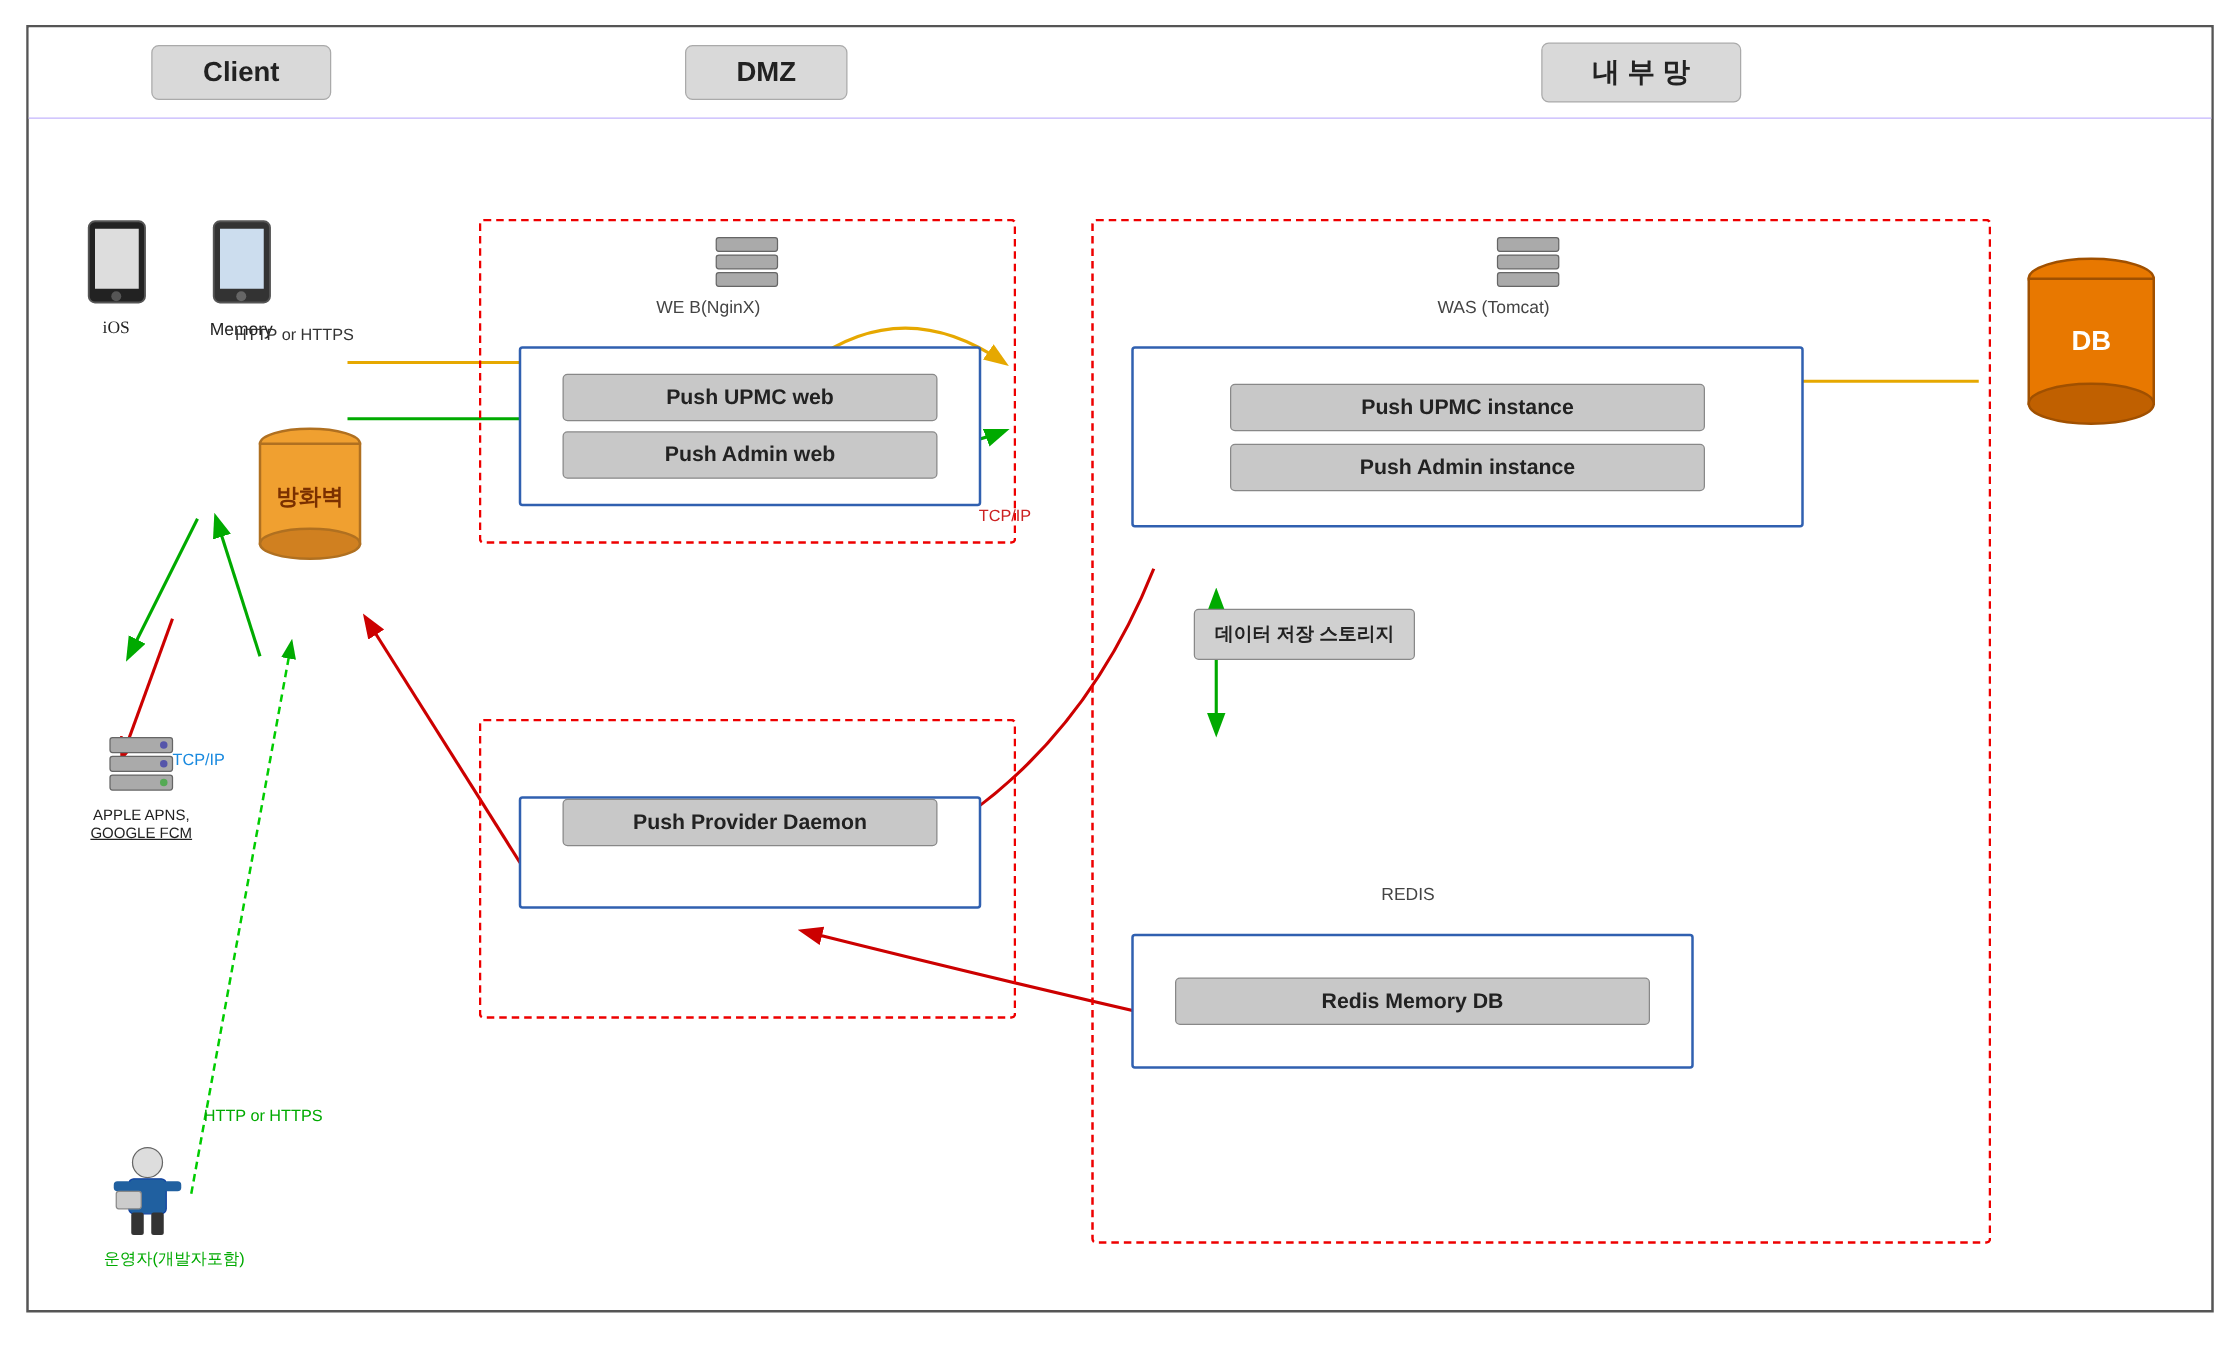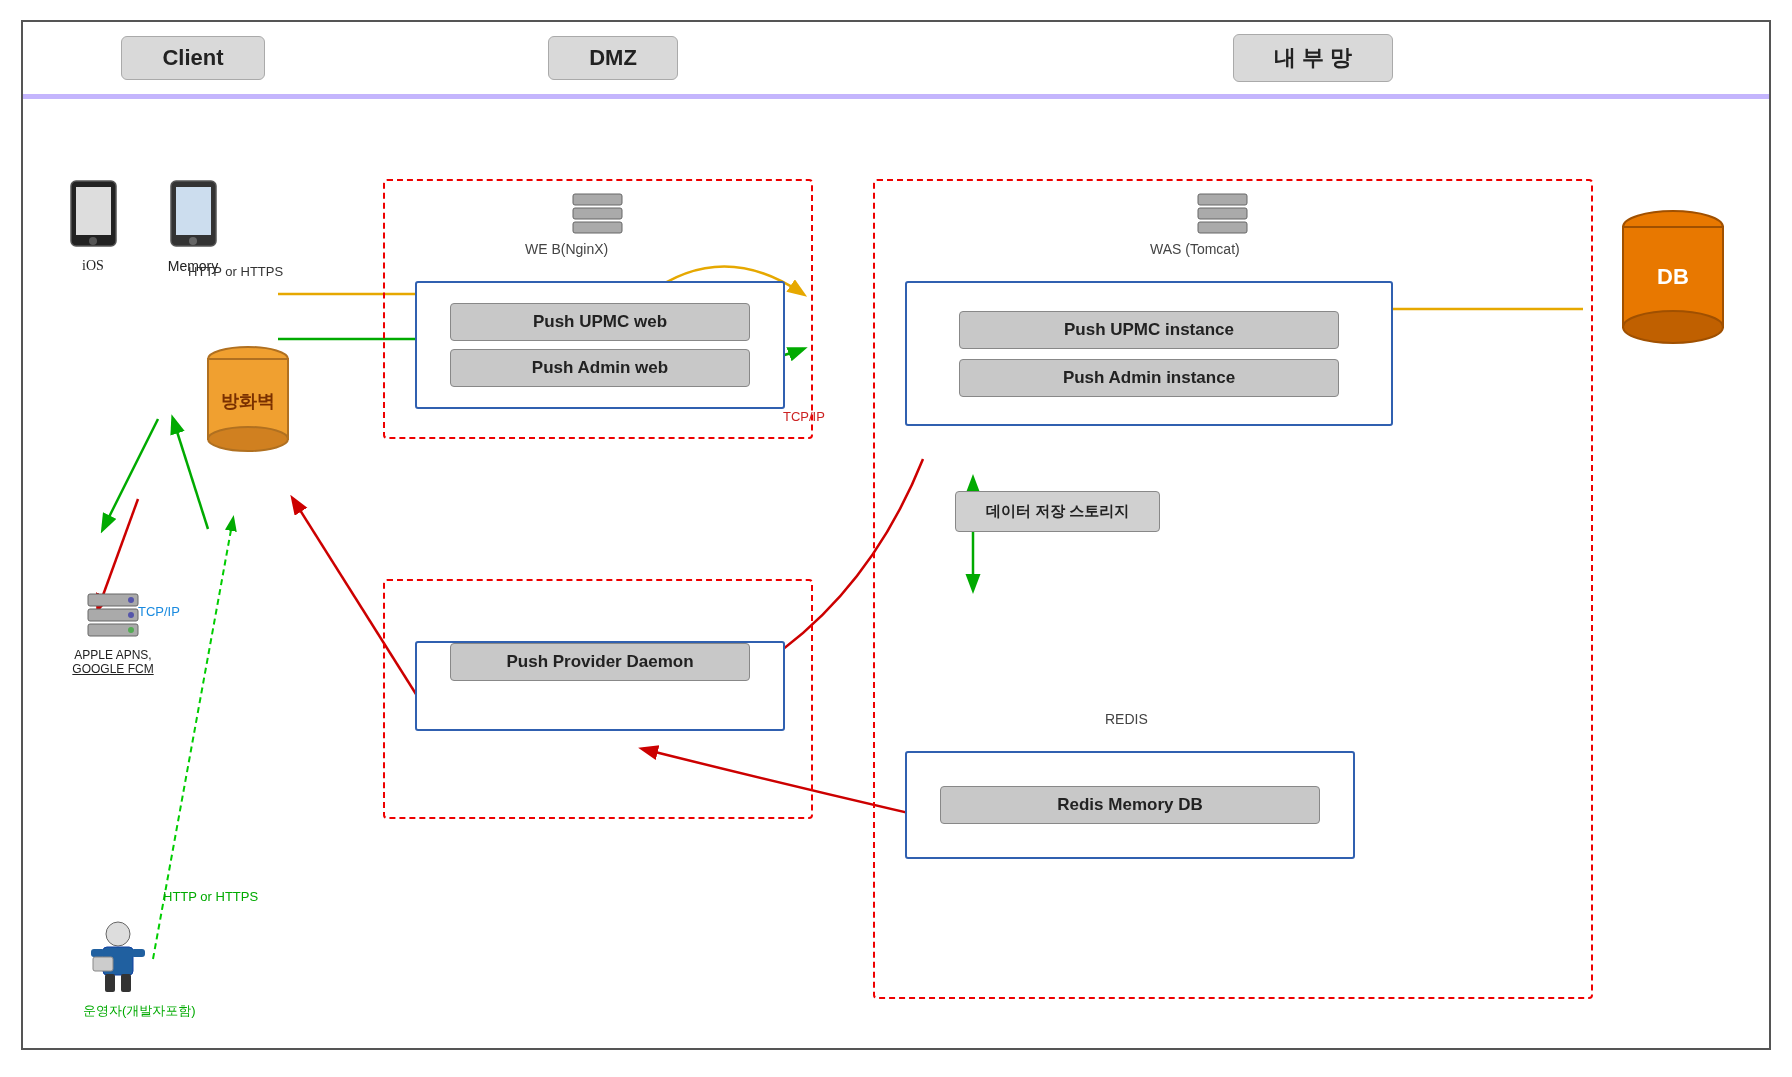--- a/index.html
+++ b/index.html
@@ -20,21 +20,21 @@
       position: relative;
       display: flex;
       flex-direction: column;
     }
     
     .header-row {
       display: flex;
       flex-direction: row;
       width: 100%;
       padding: 10px 0;
-      border-bottom: 5px solid #c4b5fd;
+      border-bottom: 1px solid #c4b5fd;
       background: #fff;
       flex-shrink: 0;
     }
     .header-cell {
       display: flex;
       align-items: center;
       justify-content: center;
     }
     .header-label {
       background: #d9d9d9;
@@ -290,26 +290,26 @@
 
     <div class="dashed-red-box" style="left: 850px; top: 80px; width: 720px; height: 820px;">
 
       <svg width="55" height="50" style="position:absolute; top:10px; left:320px;" viewBox="0 0 55 50">
         <rect x="3" y="3" width="49" height="11" rx="2" fill="#aaa" stroke="#666" stroke-width="1"></rect>
         <rect x="3" y="17" width="49" height="11" rx="2" fill="#aaa" stroke="#666" stroke-width="1"></rect>
         <rect x="3" y="31" width="49" height="11" rx="2" fill="#aaa" stroke="#666" stroke-width="1"></rect>
       </svg>
       <span class="zone-sublabel" style="top: 60px; left: 275px; font-size:14px; color:#444;">WAS (Tomcat)</span>
 
-      <div class="blue-box" style="left: 30px; top: 100px; width: 488px; height: 145px;">
+      <div class="blue-box" style="left: 30px; top: 100px; width: 538px; height: 145px;">
         <div class="gray-box" style="width:380px; margin-bottom:10px;">Push UPMC instance</div>
         <div class="gray-box" style="width:380px;">Push Admin instance</div>
       </div>
 
-      <div style="position:absolute; left:80px; top:310px; background:#d0d0d0; border:1px solid #888; border-radius:4px; padding:10px 30px; font-size:15px; font-weight:bold; color:#222;">
+      <div style="position:absolute; left:80px; top:310px; background:#d0d0d0; border:1px solid #888; border-radius:4px; padding:10px 16px; font-size:15px; font-weight:bold; color:#222;">
         <span>데이터 저장 스토리지</span>
       </div>
 
       <span class="zone-sublabel" style="top: 530px; left: 230px; font-size:14px; color:#444;">REDIS</span>
 
       <div class="blue-box" style="left: 30px; top: 570px; width: 450px; height: 108px; justify-content:center;">
         <div class="gray-box" style="width:380px;">Redis Memory DB</div>
       </div>
 
     </div>

